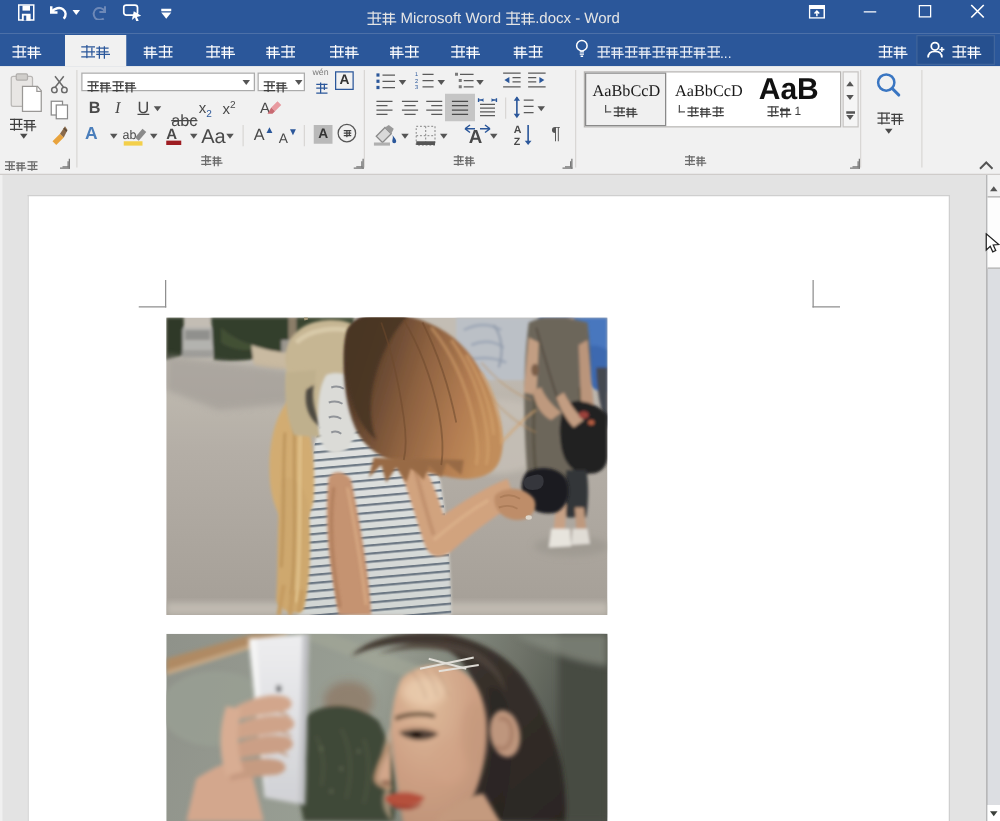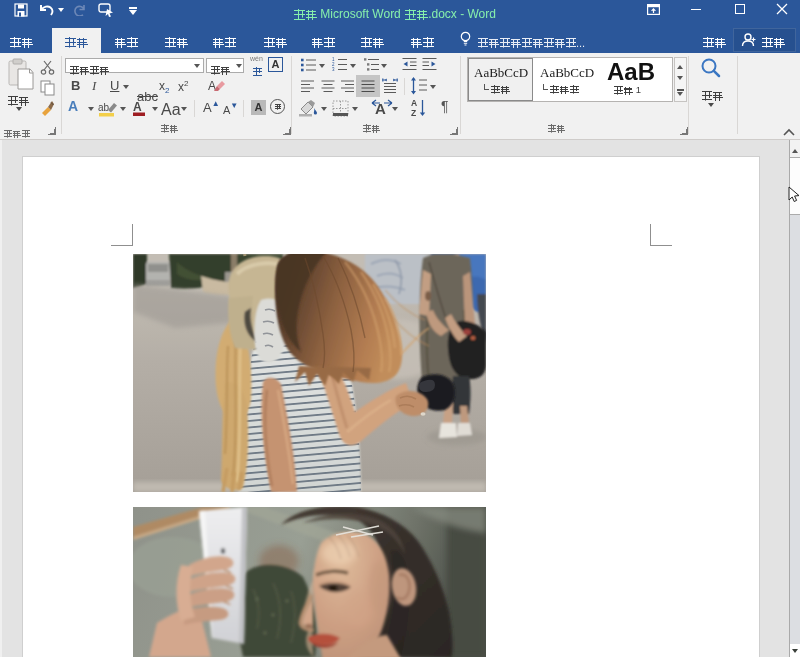--- a/index.html
+++ b/index.html
@@ -53,21 +53,21 @@
     </svg>
 
   <svg class="ab" style="left:98px;top:3px" width="17" height="14" viewBox="0 0 17 14">
       <rect x="1" y="1" width="11" height="8" rx="2" fill="none" stroke="#fff" stroke-width="1.4"></rect>
       <path d="M9 6 L15 9.5 L11.5 10.5 L13 13.5 L11 14 L10 11 L7.5 13 Z" fill="#fff"></path>
     </svg>
 
   <div class="ab" style="left:129px;top:7px;width:8px;height:2px;background:#fff"></div>
   <div class="ab" style="left:129px;top:10px;width:0;height:0;border:4px solid transparent;border-top:5px solid #fff"></div>
 
-  <div class="ab" style="left:293px;top:7px;width:260px;color:#86efac;font-size:12px;white-space:nowrap"><i class="k s11"></i><i class="k kb s11"></i> Microsoft Word <i class="k s11"></i><i class="k kb s11"></i>.docx - Word</div>
+  <div class="ab" style="left:293px;top:7px;width:260px;color:#e5e5e5;font-size:12px;white-space:nowrap"><i class="k s11"></i><i class="k kb s11"></i> Microsoft Word <i class="k s11"></i><i class="k kb s11"></i>.docx - Word</div>
 
   <svg class="ab" style="left:647px;top:4px" width="13" height="11" viewBox="0 0 13 11">
       <rect x="0.6" y="0.6" width="11.8" height="9.8" fill="none" stroke="#fff" stroke-width="1.2"></rect>
       <rect x="0.6" y="0.6" width="11.8" height="2.6" fill="#fff"></rect>
       <path d="M6.5 9 L6.5 5 M4.6 6.8 L6.5 4.9 L8.4 6.8" stroke="#fff" stroke-width="1.2" fill="none"></path>
     </svg>
   <div class="ab" style="left:691px;top:8.5px;width:10px;height:1.6px;background:#fff"></div>
   <div class="ab" style="left:735px;top:4px;width:10px;height:10px;border:1.4px solid #fff"></div>
   <svg class="ab" style="left:776px;top:3px" width="12" height="12" viewBox="0 0 12 12">
       <path d="M1 1 L11 11 M11 1 L1 11" stroke="#fff" stroke-width="1.3"></path>

